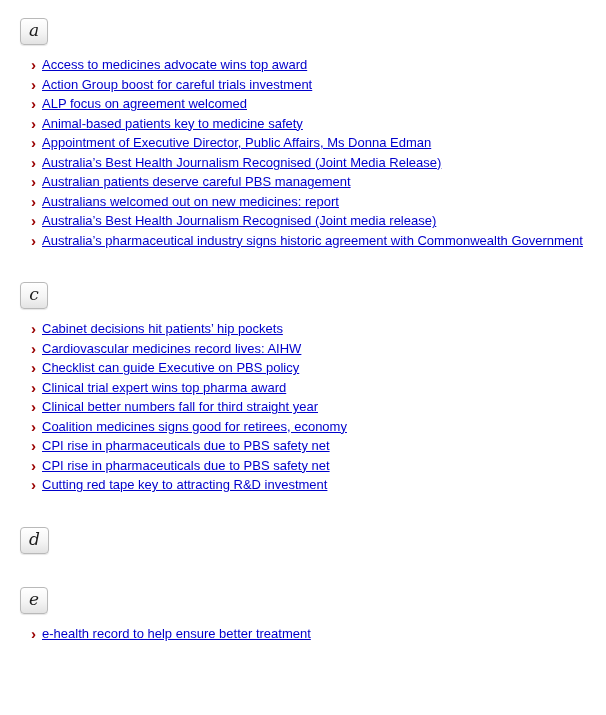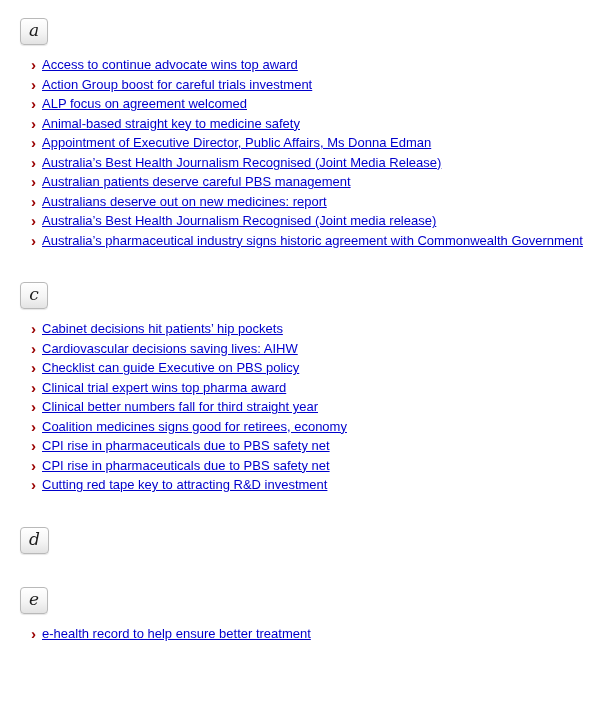--- a/index.html
+++ b/index.html
@@ -60,71 +60,71 @@
   }
 </style>
 </head>
 <body>
 
 <div>
   <div class="section">
     <span class="letter-box">a</span>
     <ul class="items">
   <li>
-    <span class="chevron">›</span><a class="article-link" href="#">Access to continue advocate wins top award</a>
+    <span class="chevron">›</span><a class="article-link" href="#">Access to medicines advocate wins top award</a>
   </li>
 
   <li>
     <span class="chevron">›</span><a class="article-link" href="#">Action Group boost for careful trials investment</a>
   </li>
 
   <li>
     <span class="chevron">›</span><a class="article-link" href="#">ALP focus on agreement welcomed</a>
   </li>
 
   <li>
-    <span class="chevron">›</span><a class="article-link" href="#">Animal-based straight key to medicine safety</a>
+    <span class="chevron">›</span><a class="article-link" href="#">Animal-based patients key to medicine safety</a>
   </li>
 
   <li>
     <span class="chevron">›</span><a class="article-link" href="#">Appointment of Executive Director, Public Affairs, Ms Donna Edman</a>
   </li>
 
 
   <li>
     <span class="chevron">›</span><a class="article-link" href="#">Australia’s Best Health Journalism Recognised (Joint Media Release)</a>
   </li>
 
   <li>
     <span class="chevron">›</span><a class="article-link" href="#">Australian patients deserve careful PBS management</a>
   </li>
 
   <li>
-    <span class="chevron">›</span><a class="article-link" href="#">Australians deserve out on new medicines: report</a>
+    <span class="chevron">›</span><a class="article-link" href="#">Australians welcomed out on new medicines: report</a>
   </li>
 
   <li>
     <span class="chevron">›</span><a class="article-link" href="#">Australia’s Best Health Journalism Recognised (Joint media release)</a>
   </li>
 
   <li>
     <span class="chevron">›</span><a class="article-link" href="#">Australia’s pharmaceutical industry signs historic agreement with Commonwealth Government</a>
   </li>
 </ul>
   </div>
 
   <div class="section">
     <span class="letter-box">c</span>
     <ul class="items">
   <li>
     <span class="chevron">›</span><a class="article-link" href="#">Cabinet decisions hit patients’ hip pockets</a>
   </li>
 
   <li>
-    <span class="chevron">›</span><a class="article-link" href="#">Cardiovascular decisions saving lives: AIHW</a>
+    <span class="chevron">›</span><a class="article-link" href="#">Cardiovascular medicines record lives: AIHW</a>
   </li>
 
   <li>
     <span class="chevron">›</span><a class="article-link" href="#">Checklist can guide Executive on PBS policy</a>
   </li>
 
   <li>
     <span class="chevron">›</span><a class="article-link" href="#">Clinical trial expert wins top pharma award</a>
   </li>
 

